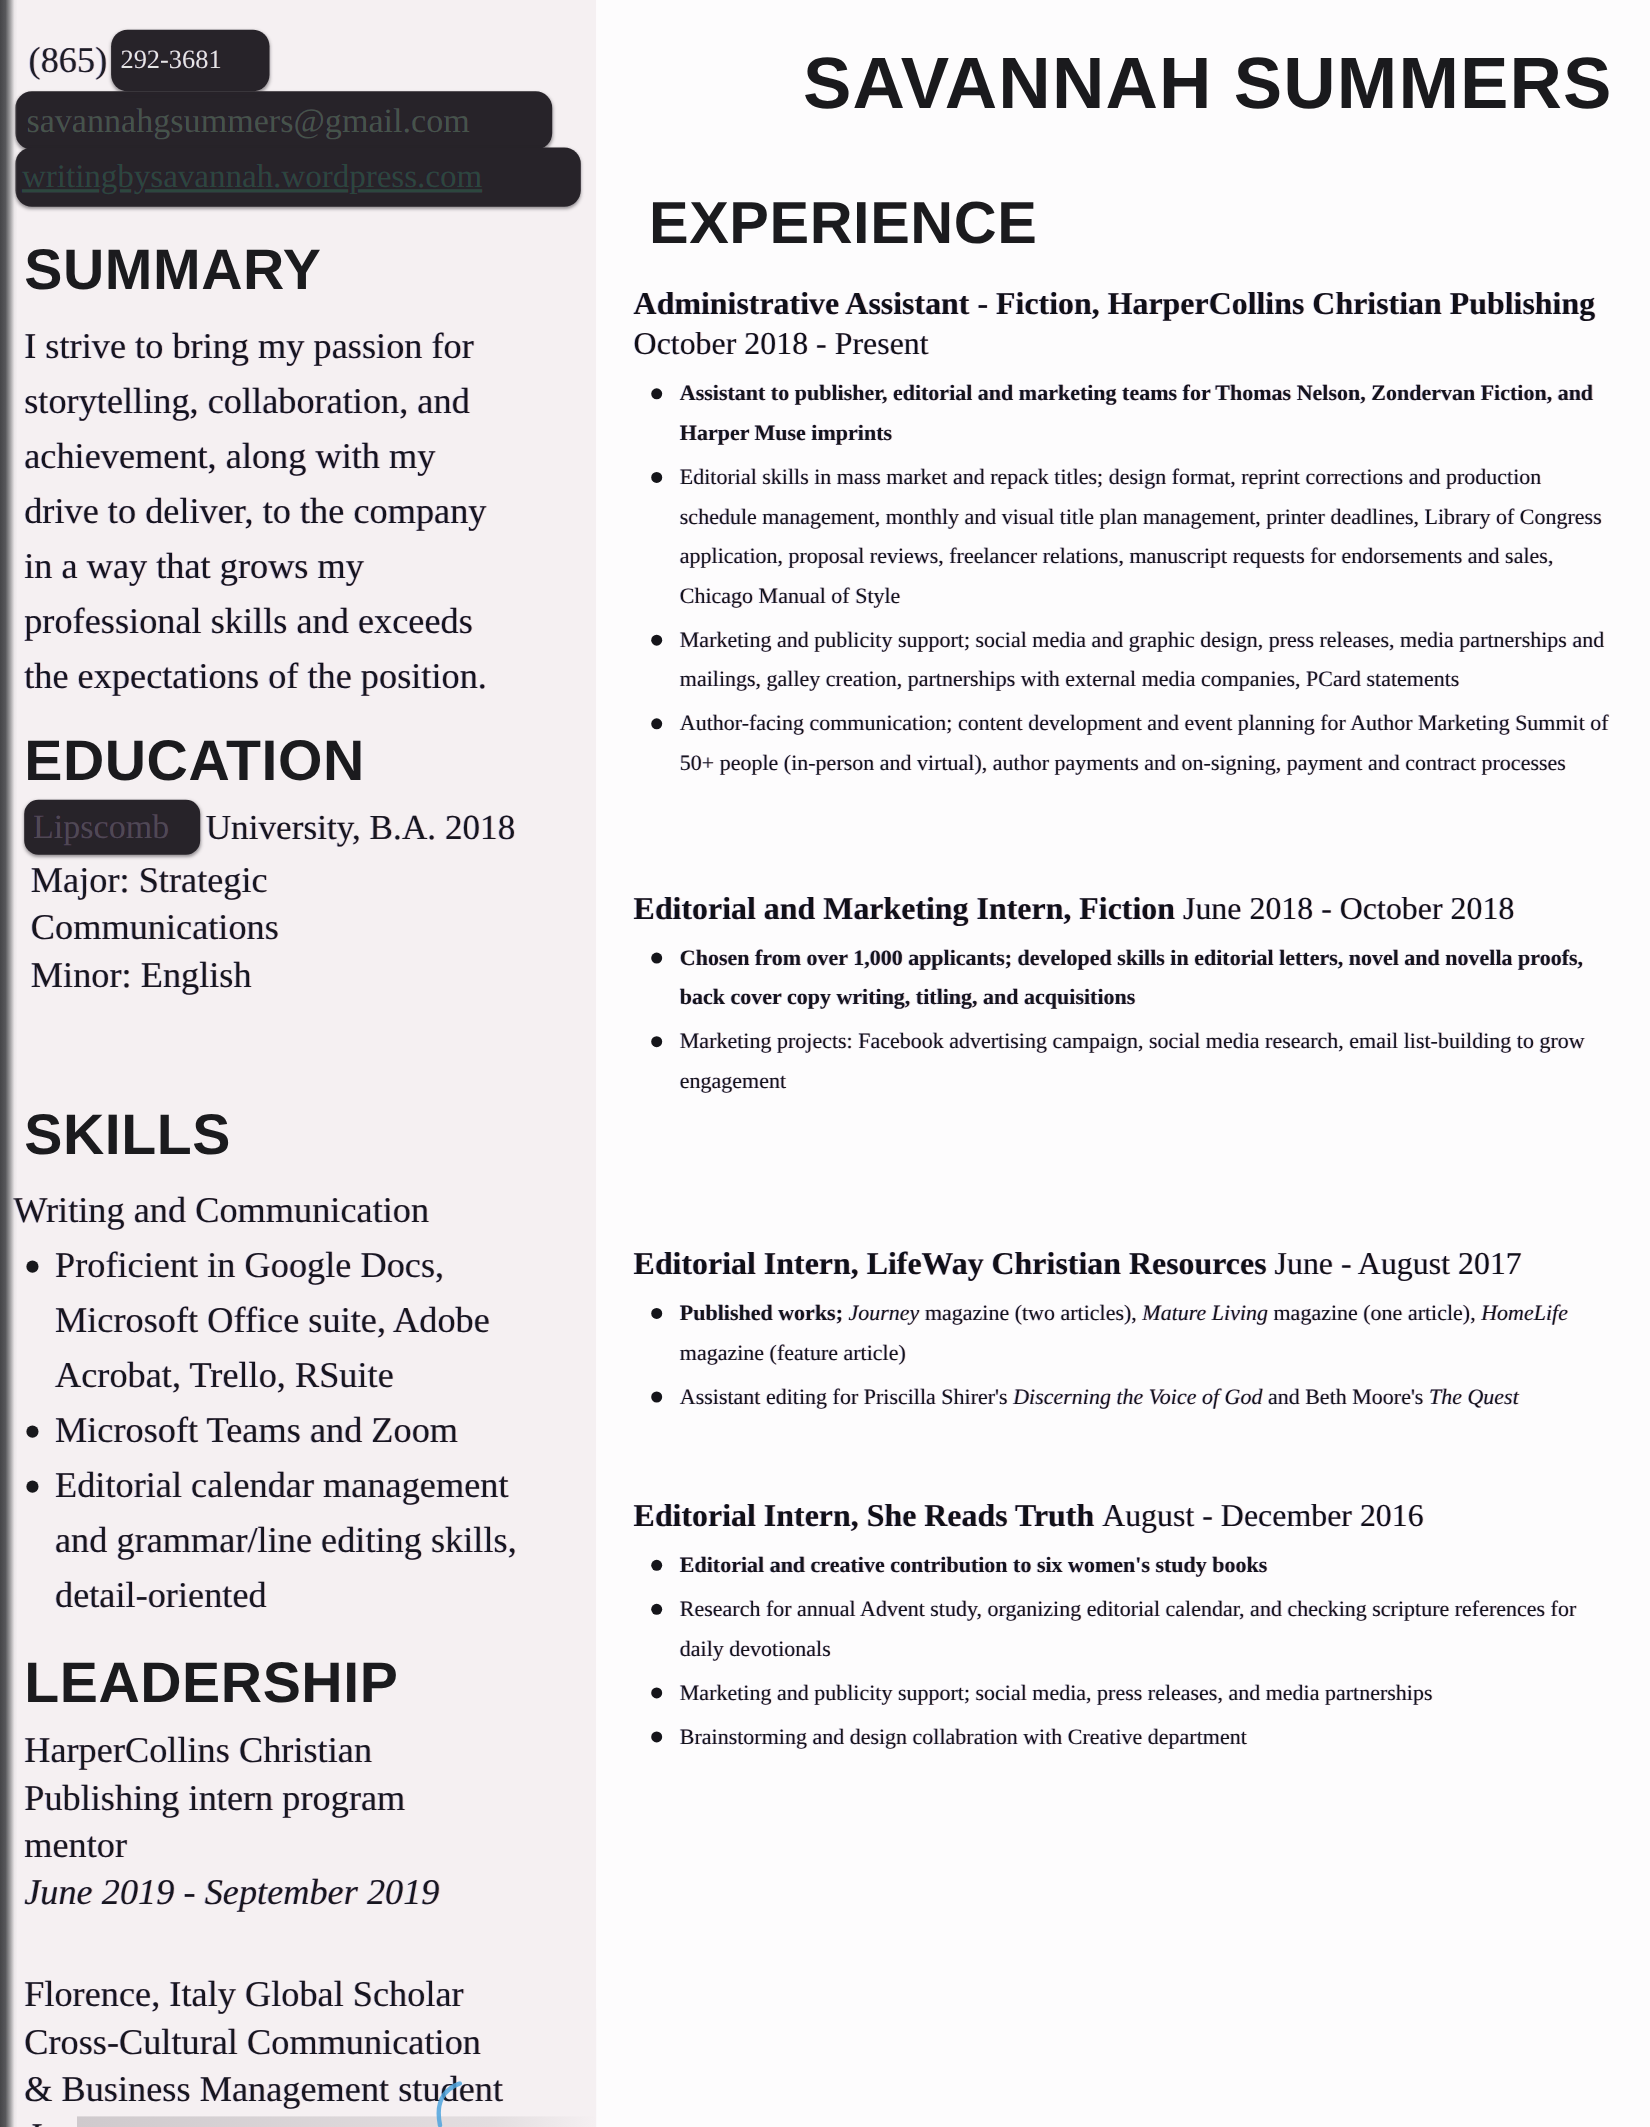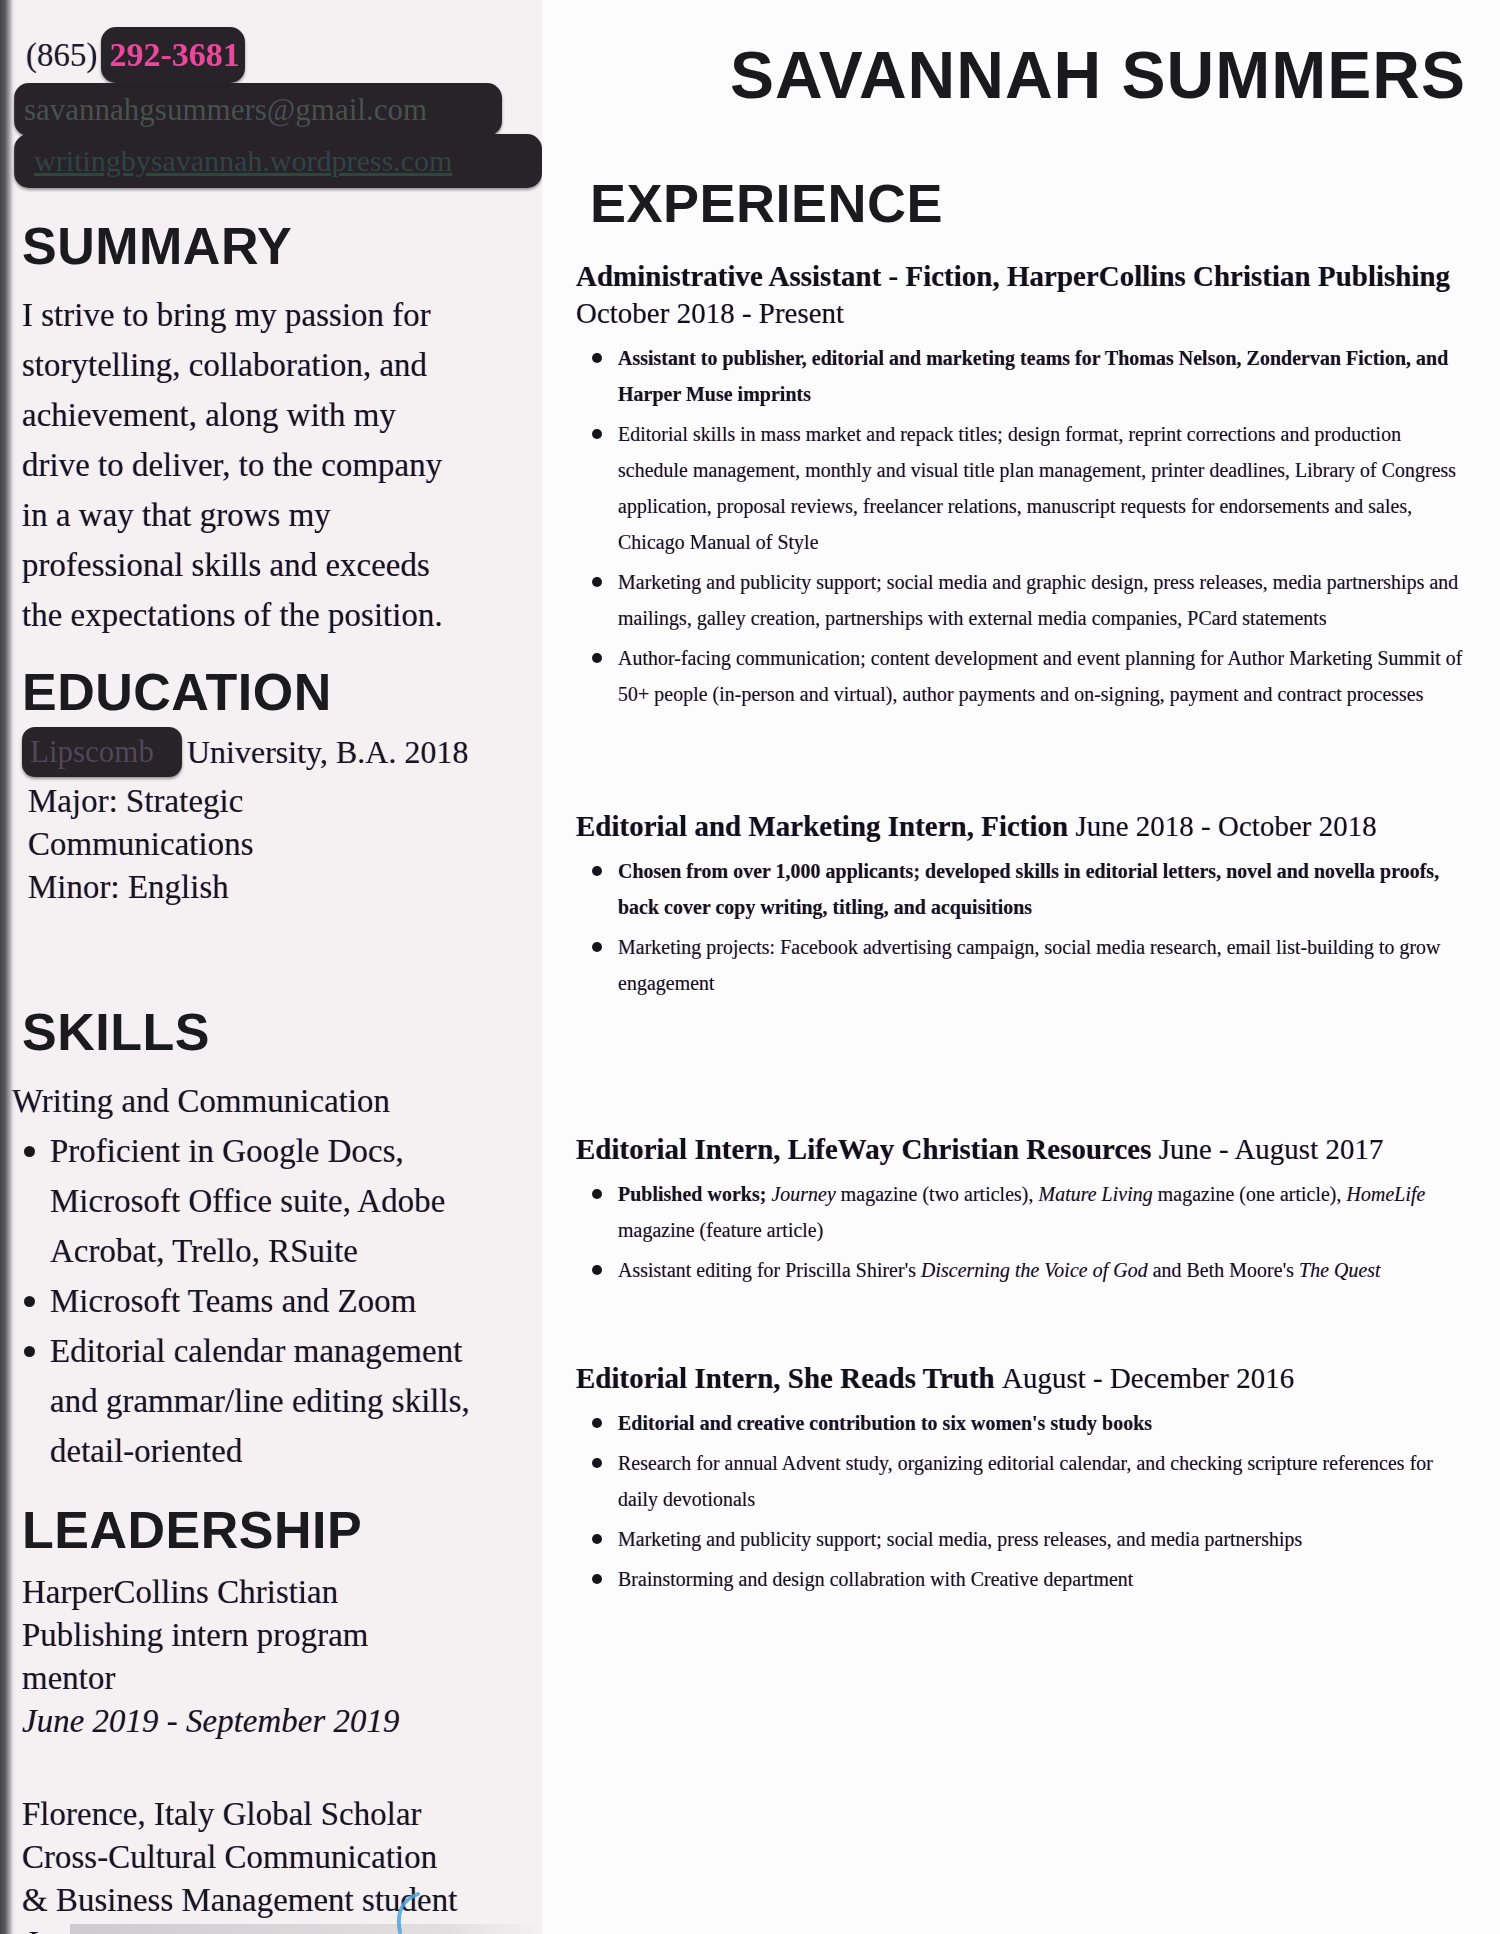--- a/index.html
+++ b/index.html
@@ -39,24 +39,24 @@
   .contact{position:relative;margin-left:-8px;}
   .phone-row{display:flex;align-items:center;height:58px;}
   .phone-prefix{font-size:33px;color:#1d1d26;padding-left:12px;}
   .redact{
     background:#272329;border-radius:15px;
     box-shadow:0 2px 3px rgba(40,35,42,.45);
     display:flex;align-items:center;
     overflow:hidden;
   }
   .redact-phone{width:136px;height:56px;margin-left:4px;padding-left:8px;}
-  .redact-phone span{font-size:34px;color:#ec4899;font-weight:bold;}
+  .redact-phone span{font-size:24px;color:#e5e5e5;}
   .redact-email{width:478px;height:53px;margin-top:-1px;padding-left:10px;}
   .redact-email span{font-size:31px;color:#45544a;}
-  .redact-web{width:508px;height:54px;margin-top:-2px;padding-left:20px;}
+  .redact-web{width:508px;height:54px;margin-top:-2px;padding-left:6px;}
   .redact-web span{font-size:30px;color:#2c473e;text-decoration:underline;}
 
   
   .h-sans{
     font-family:"Liberation Sans","DejaVu Sans",sans-serif;
     font-weight:bold;color:#1b1b1e;letter-spacing:0.5px;
     margin:0;line-height:1.08;
   }
   .sidebar h2{font-size:52px;}
   .hd-summary{margin-top:30px;}

